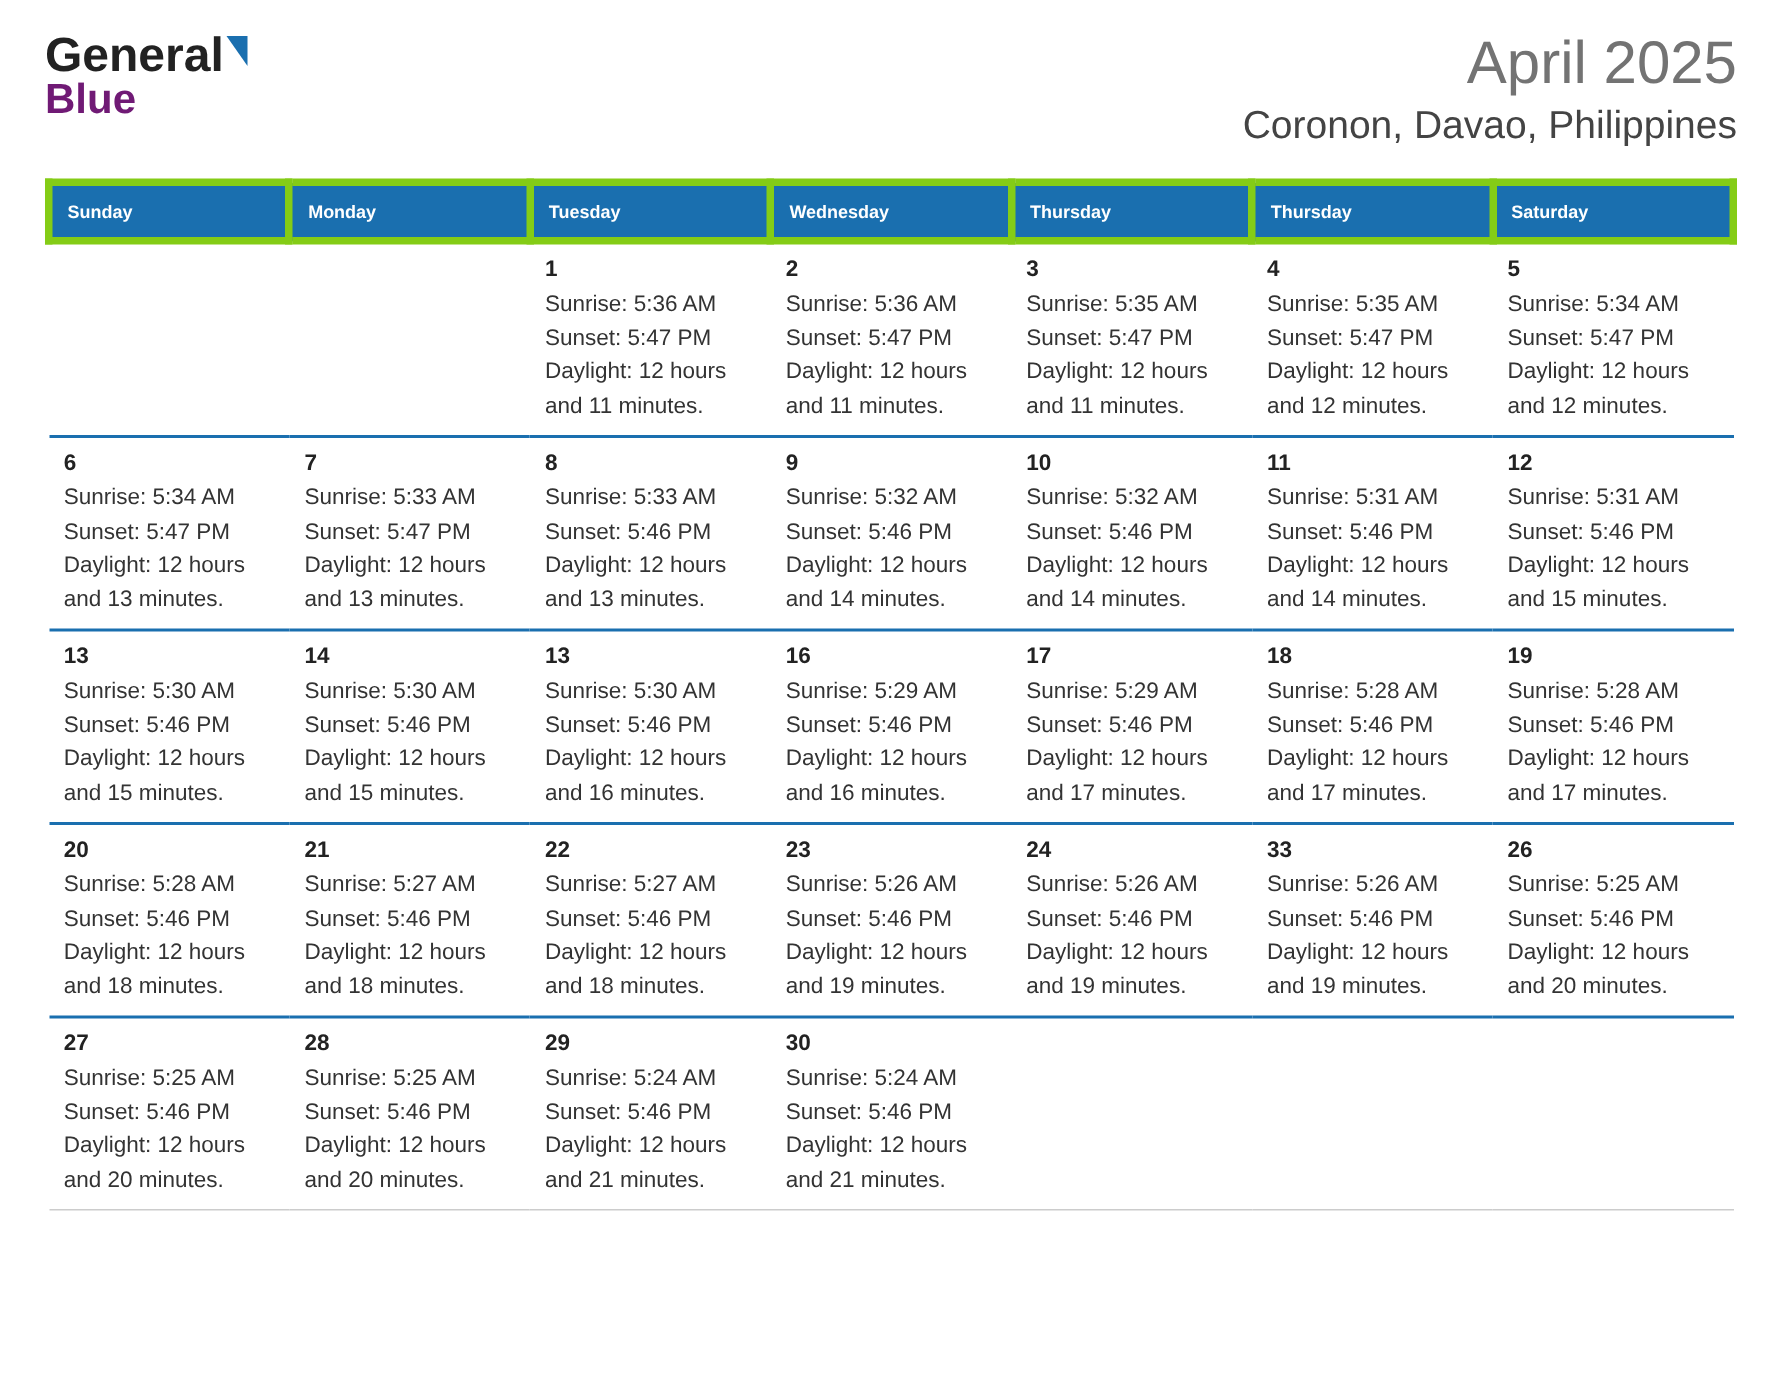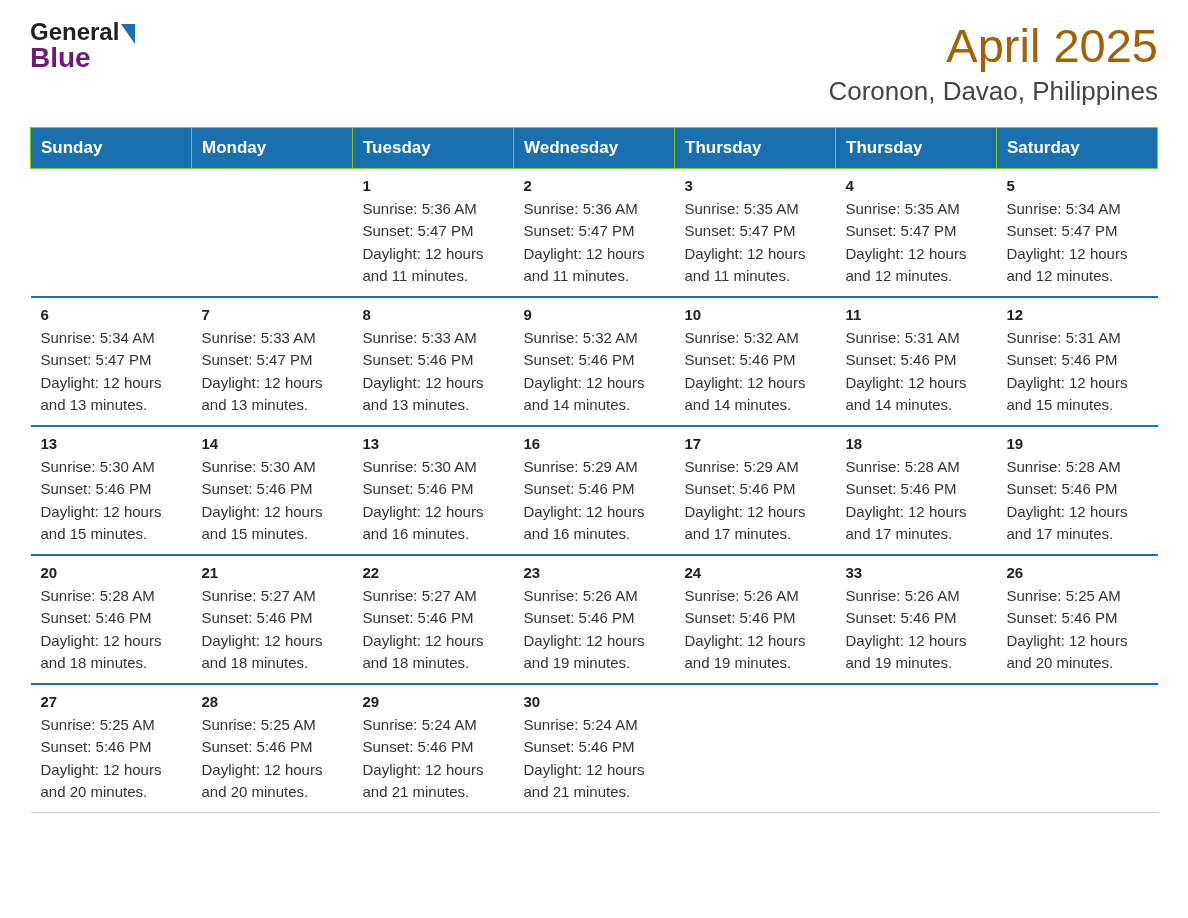--- a/index.html
+++ b/index.html
@@ -11,21 +11,21 @@
       min-height: 918px;
       padding: 20px 30px;
     }
     .header-section {
       display: flex;
       justify-content: space-between;
       align-items: flex-start;
       margin-bottom: 20px;
     }
     .logo-text-general {
-      font-size: 24px;
+      font-size: 32px;
       font-weight: bold;
       color: #222;
       line-height: 1;
     }
     .logo-text-blue {
       font-size: 28px;
       font-weight: bold;
       color: #701a75;
       line-height: 1;
     }
@@ -44,43 +44,43 @@
       flex-direction: column;
     }
     .logo-row {
       display: flex;
       align-items: flex-end;
     }
     .title-area {
       text-align: right;
     }
     .calendar-title {
-      font-size: 47px;
+      font-size: 40px;
       font-weight: normal;
-      color: #a16207;
+      color: #737373;
       line-height: 1.1;
     }
     .calendar-subtitle {
       font-size: 26px;
       color: #444;
       margin-top: 4px;
     }
     .calendar-table {
       width: 100%;
       border-collapse: collapse;
       table-layout: fixed;
     }
     .calendar-table thead tr th {
       background-color: #1a6faf;
       color: #fff;
-      font-size: 17px;
+      font-size: 12px;
       font-weight: bold;
       padding: 10px 10px;
       text-align: left;
-      border: 1px solid #84cc16;
+      border: 5px solid #84cc16;
     }
     .calendar-table tbody tr td {
       vertical-align: top;
       padding: 8px 10px;
       font-size: 13px;
       color: #222;
       border: none;
       border-bottom: 1px solid #ccc;
       min-height: 90px;
       height: 110px;

